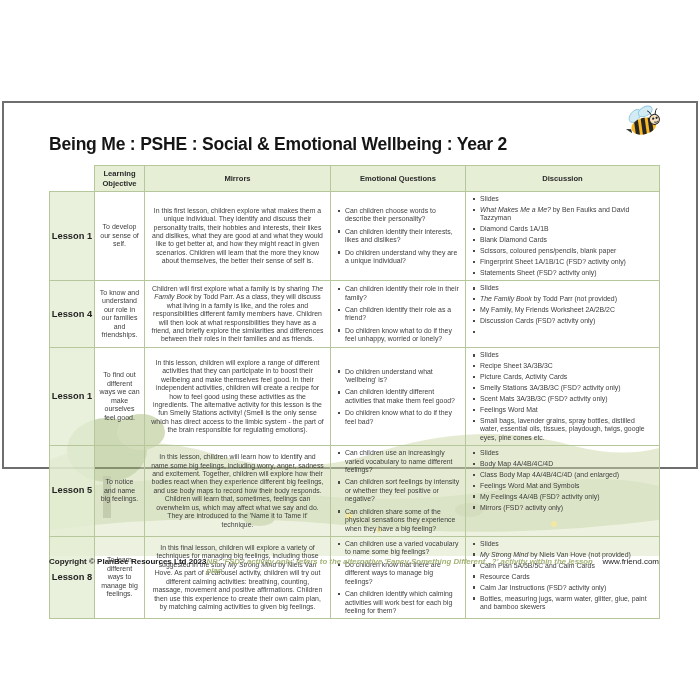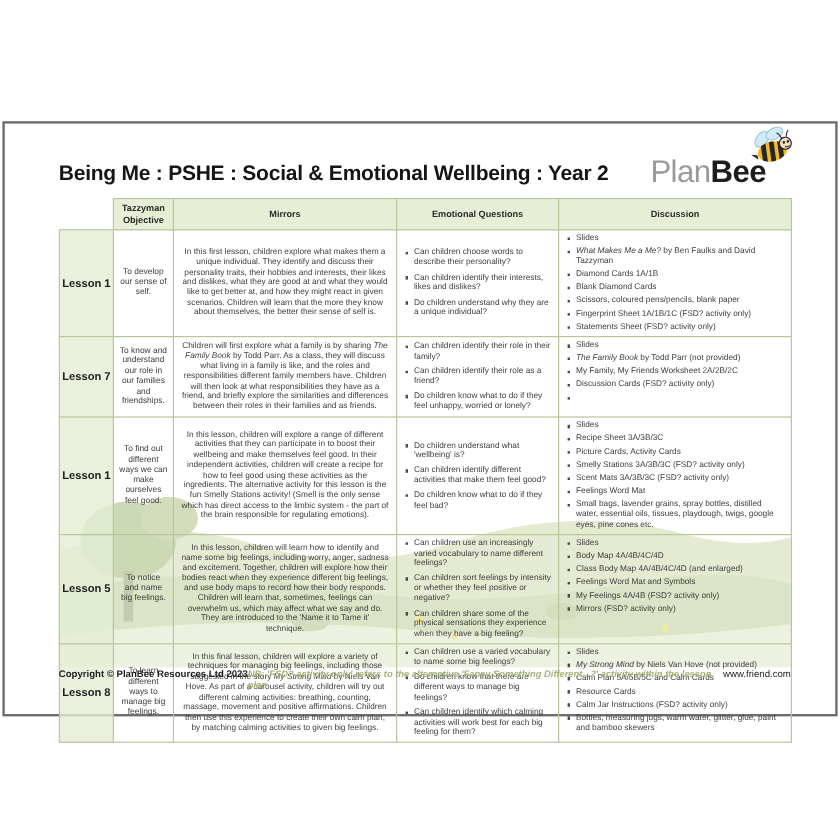--- a/index.html
+++ b/index.html
@@ -1,19 +1,19 @@
 <!DOCTYPE html>
 <html><head>
 <meta charset="utf-8">
 <style>
   * { margin:0; padding:0; box-sizing:border-box; }
   html,body { width:700px; height:700px; background:#ffffff; font-family:"Liberation Sans", sans-serif; }
   #canvas { position:relative; width:700px; height:700px; background:#fff; overflow:hidden; }
 
-  .sheet { position:absolute; left:2px; top:101px; width:696px; height:496px;
+  .sheet { position:absolute; left:2px; top:101px; width:696px; height:368px;
            background:#fff; border:2px solid #6e6e6e; }
 
   .title { position:absolute; left:45px; top:31px; font-size:17.5px; font-weight:bold;
            color:#151515; letter-spacing:-0.2px; }
 
   .logo { position:absolute; right:36px; top:4px; width:118px; height:56px; }
   .logo-text { position:absolute; left:0; bottom:4px; font-size:26px; letter-spacing:-0.5px; }
   .logo-plan { color:#9a9a9a; font-weight:normal; }
   .logo-bee  { color:#1d1d1d; font-weight:bold; }
   .bee-ic { position:absolute; right:-6px; top:-2px; }
@@ -76,21 +76,20 @@
               <rect x="26" y="11" width="4" height="20" fill="#262626" transform="rotate(6 28 21)"></rect>
             </g>
             <circle cx="33" cy="17" r="5" fill="#f6dfc0" stroke="#262626" stroke-width="1"></circle>
             <circle cx="32" cy="16" r="1.1" fill="#262626"></circle>
             <circle cx="35.5" cy="16" r="1.1" fill="#262626"></circle>
             <path d="M32,19.5 Q34,21 36,19.5" stroke="#262626" stroke-width="0.8" fill="none"></path>
             <path d="M31,12 Q30,8 28,7 M35,12 Q36,8 38,7" stroke="#262626" stroke-width="0.9" fill="none"></path>
           </g>
         </svg>
       </span>
-      <span class="logo-text"><span class="logo-plan">Plan</span><span class="logo-bee">Bee</span></span>
     </div>
 
     <svg class="watermark" viewBox="0 0 610 158" preserveAspectRatio="none">
       <path d="M0,62 Q80,30 165,56 Q250,82 335,52 Q435,22 525,48 Q572,60 610,50 L610,158 L0,158 Z" fill="#ccd8a6"></path>
       <path d="M0,96 Q105,70 225,92 Q345,112 475,88 Q555,74 610,88 L610,158 L0,158 Z" fill="#b9cb8e"></path>
       <path d="M0,132 Q150,112 305,128 Q455,142 610,122 L610,158 L0,158 Z" fill="#dde6c2"></path>
       <ellipse cx="58" cy="52" rx="40" ry="32" fill="#9cb26e"></ellipse>
       <ellipse cx="92" cy="34" rx="24" ry="18" fill="#a9bd7a"></ellipse>
       <rect x="54" y="78" width="8" height="42" fill="#8a9a60"></rect>
       <ellipse cx="210" cy="120" rx="16" ry="8" fill="#aabf80"></ellipse>
@@ -104,21 +103,21 @@
       <colgroup>
           <col class="c1">
           <col class="c2">
           <col class="c3">
           <col class="c4">
           <col class="c5">
         </colgroup>
       <thead>
         <tr>
           <th class="blank"></th>
-          <th>Tazzyman Objective</th>
+          <th>Learning Objective</th>
           <th>Mirrors</th>
           <th>Emotional Questions</th>
           <th>Discussion</th>
         </tr>
       </thead>
       <tbody>
         <tr class="rh1">
           <td class="c-lesson">Lesson 1</td>
           <td class="c-obj">To develop our sense of self.</td>
           <td class="c-ov"><span>In this first lesson, children explore what makes them a unique individual. They identify and discuss their personality traits, their hobbies and interests, their likes and dislikes, what they are good at and what they would like to get better at, and how they might react in given scenarios. Children will learn that the more they know about themselves, the better their sense of self is.</span></td>
@@ -135,21 +134,21 @@
                 <li><i>What Makes Me a Me?</i><span> by Ben Faulks and David Tazzyman</span></li>
                 <li><span>Diamond Cards 1A/1B</span></li>
                 <li><span>Blank Diamond Cards</span></li>
                 <li><span>Scissors, coloured pens/pencils, blank paper</span></li>
                 <li><span>Fingerprint Sheet 1A/1B/1C (FSD? activity only)</span></li>
                 <li><span>Statements Sheet (FSD? activity only)</span></li>
               </ul>
             </td>
         </tr>
         <tr class="rh2">
-          <td class="c-lesson">Lesson 7</td>
+          <td class="c-lesson">Lesson 4</td>
           <td class="c-obj">To know and understand our role in our families and friendships.</td>
           <td class="c-ov"><span>Children will first explore what a family is by sharing </span><i>The Family Book</i><span> by Todd Parr.  As a class, they will discuss what living in a family is like, and the roles and responsibilities different family members have. Children will then look at what responsibilities they have as a friend, and briefly explore the similarities and differences between their roles in their families and as friends.</span></td>
           <td class="c-q">
               <ul class="blist">
                 <li><span>Can children identify their role in their family?</span></li>
                 <li><span>Can children identify their role as a friend?</span></li>
                 <li><span>Do children know what to do if they feel unhappy, worried or lonely?</span></li>
               </ul>
             </td>
           <td class="c-r">

